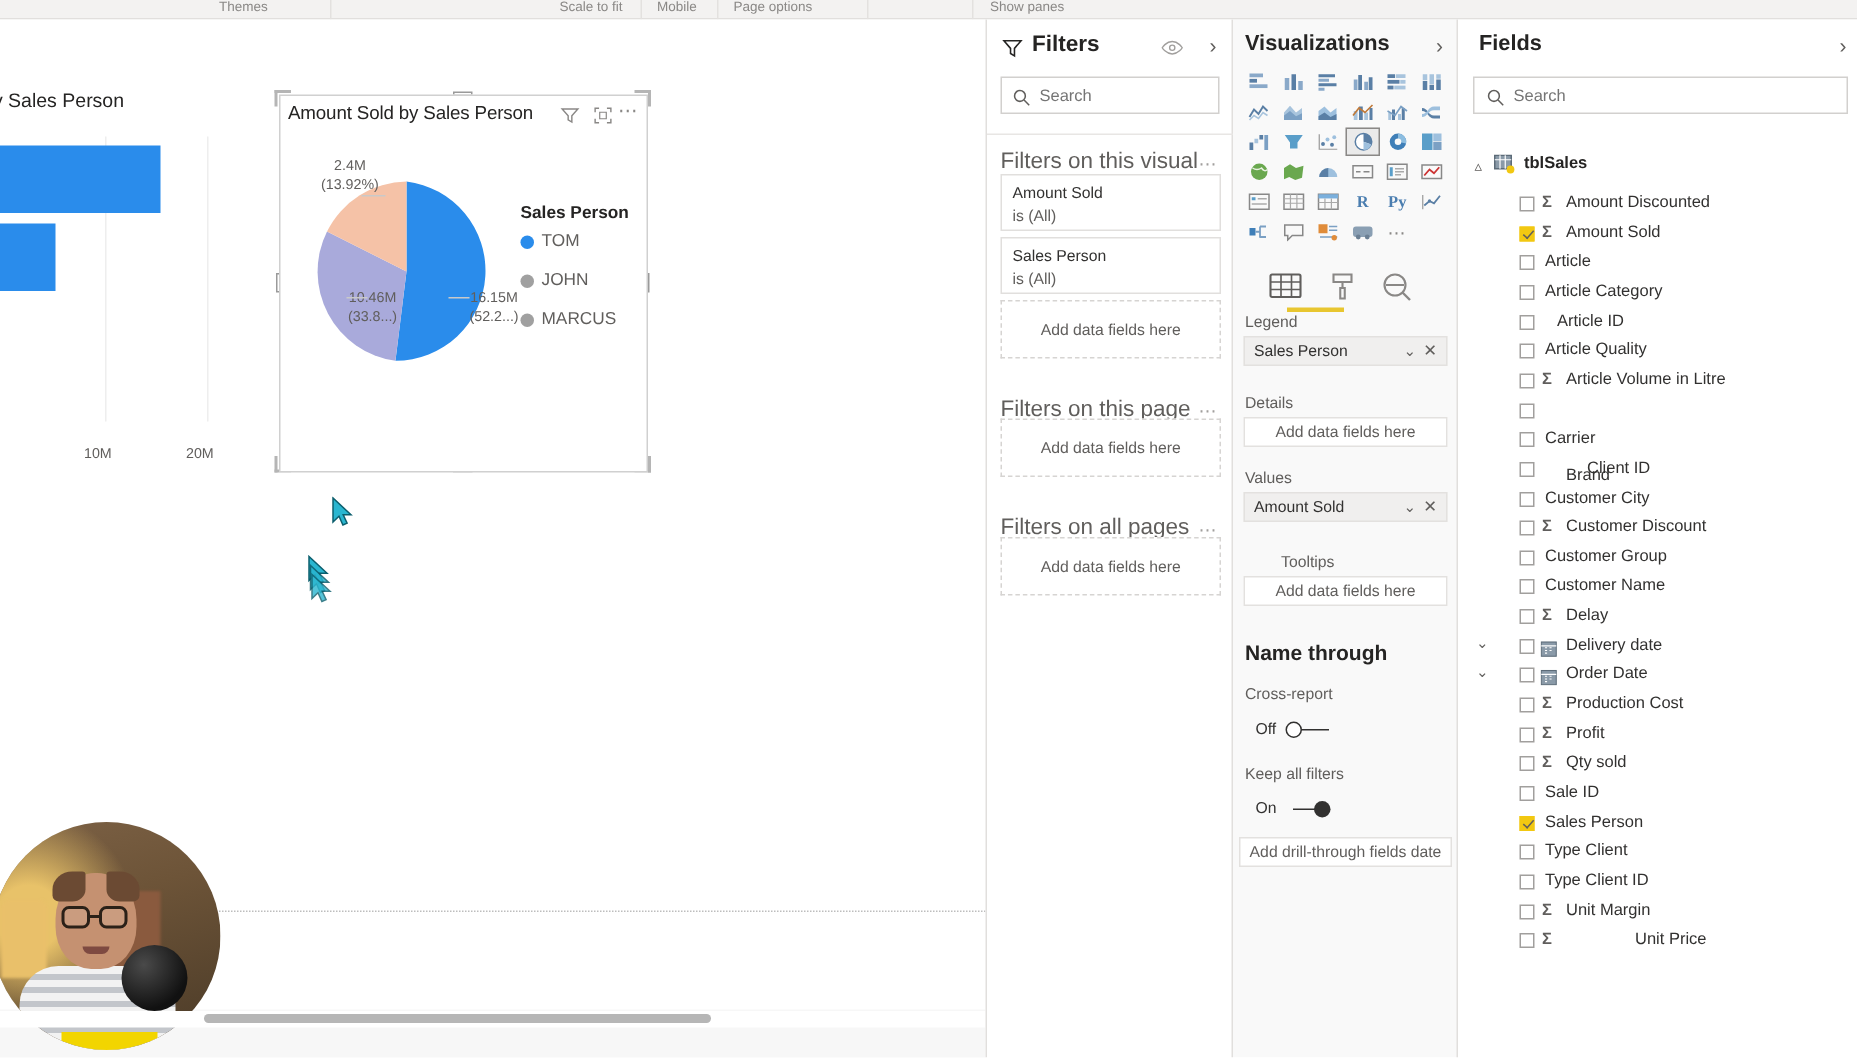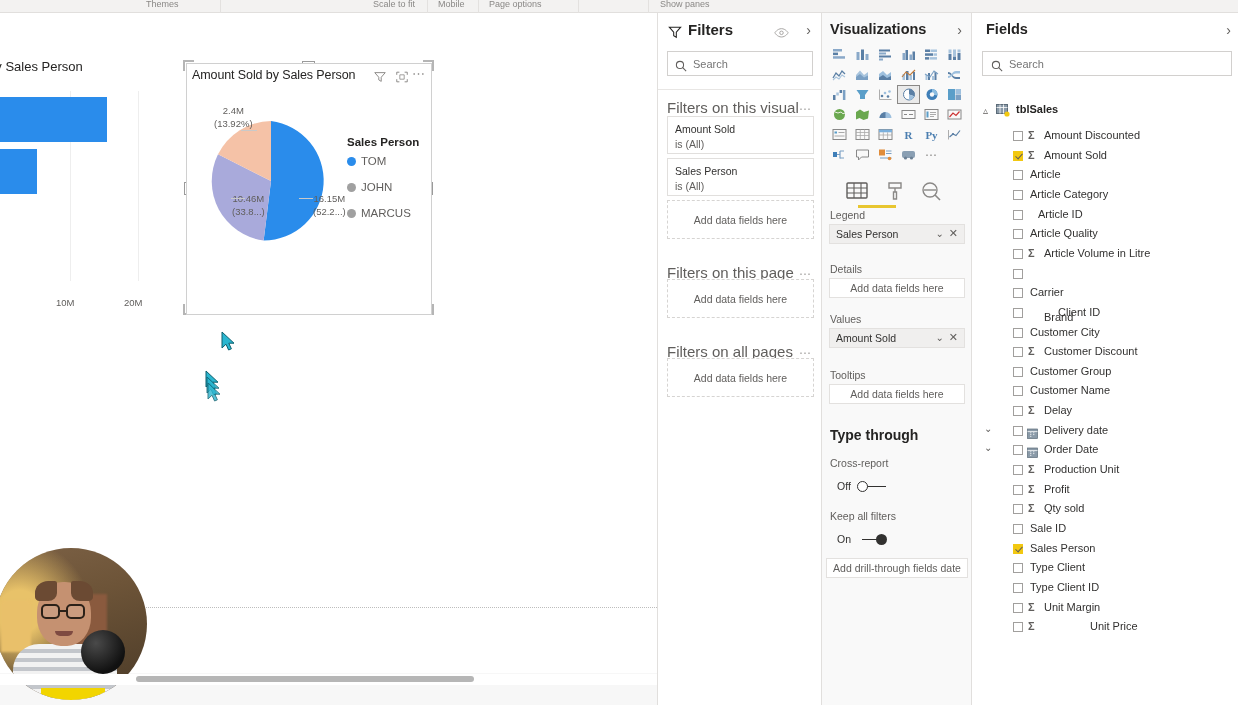--- a/index.html
+++ b/index.html
@@ -758,24 +758,24 @@
     <div class="fw-label" style="top:250px;">Details</div>
     <div class="fw-drop" style="top:265px;">Add data fields here</div>
 
     <div class="fw-label" style="top:300px;">Values</div>
     <div class="fw-field" style="top:315px;">
       <span class="t">Amount Sold</span>
       <span class="cv">⌄</span>
       <span class="cx">✕</span>
     </div>
 
-    <div class="fw-label" style="top:356px;">Tooltips</div>
+    <div class="fw-label" style="top:356px;margin-left:24px;">Tooltips</div>
     <div class="fw-drop" style="top:371px;">Add data fields here</div>
 
-    <div class="fw-label big" style="top:414px;">Type through</div>
+    <div class="fw-label big" style="top:414px;">Name through</div>
     <div class="fw-label" style="top:444px;">Cross-report</div>
     <div class="toggle" style="left:15px;top:467px;">
       <span class="tg-label">Off</span>
       <span class="tg-track">
         <span class="tg-line"></span>
         <span class="tg-knob off"></span>
       </span>
     </div>
 
     <div class="fw-label" style="top:497px;">Keep all filters</div>
@@ -898,21 +898,21 @@
           <span class="fr-cal"><svg viewBox="0 0 11 11">
               <rect x="0.5" y="1" width="10" height="9.5" fill="#8a9aa8" stroke="#5c6b78" stroke-width="0.7"></rect>
               <path d="M0.5 3.6h10" stroke="#fff" stroke-width="0.8"></path>
               <path d="M3 4.8h1.4M6 4.8h1.4M3 6.6h1.4M6 6.6h1.4M3 8.4h1.4" stroke="#fff" stroke-width="0.7"></path>
             </svg></span>
           <span class="fr-name" style="left: 72px;">Order Date</span>
         </div>
         <div class="field-row" style="top: 448.05px;">
           <span class="fr-chk"></span>
           <span class="fr-sigma">Σ</span>
-          <span class="fr-name" style="left: 72px;">Production Unit</span>
+          <span class="fr-name" style="left: 72px;">Production Cost</span>
         </div>
         <div class="field-row" style="top: 467.7px;">
           <span class="fr-chk"></span>
           <span class="fr-sigma">Σ</span>
           <span class="fr-name" style="left: 72px;">Profit</span>
         </div>
         <div class="field-row" style="top: 487.35px;">
           <span class="fr-chk"></span>
           <span class="fr-sigma">Σ</span>
           <span class="fr-name" style="left: 72px;">Qty sold</span>

